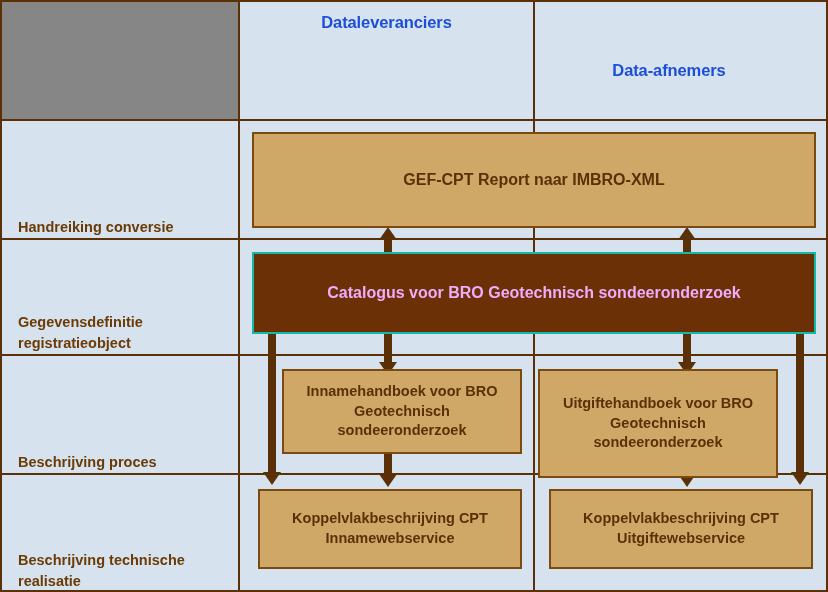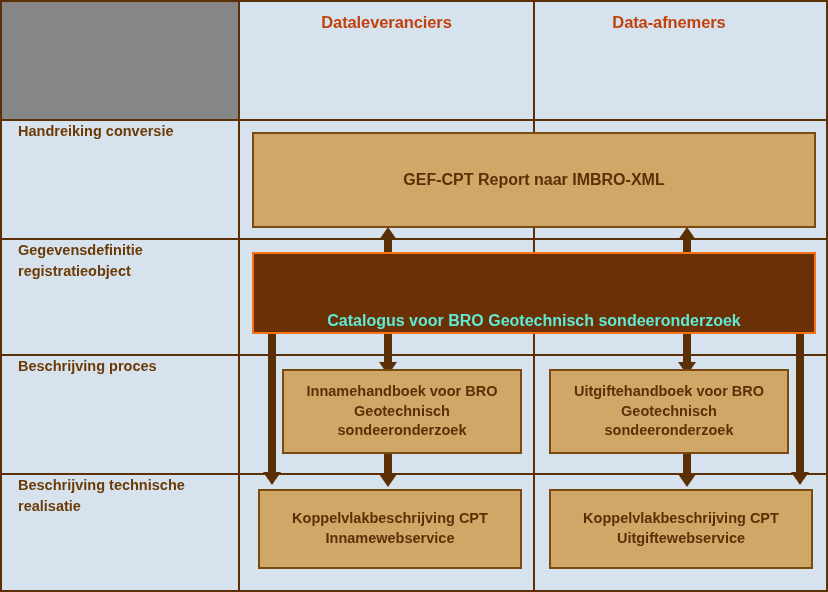--- a/index.html
+++ b/index.html
@@ -22,45 +22,45 @@
 
   
   .corner-cell{
     position:absolute;left:0;top:0;width:236px;height:117px;
     background:#868686;
   }
   .col-head{
     position:absolute;top:0;height:117px;
     display:flex;align-items:flex-start;justify-content:center;
     padding-top:11px;box-sizing:border-box;
-    color:#c2410c;font-weight:bold;font-size:16.5px;
+    color:#1d4ed8;font-weight:bold;font-size:16.5px;
     letter-spacing:-0.1px;
   }
 
   
   .row-label{
     position:absolute;left:0;width:236px;
-    display:flex;align-items:flex-start;
+    display:flex;align-items:flex-end;
     box-sizing:border-box;padding-left:16px;padding-right:8px;
     color:#6b3a05;font-weight:bold;font-size:14.5px;
     line-height:1.45;
   }
 
   
   .box{
     position:absolute;box-sizing:border-box;
     display:flex;align-items:center;justify-content:center;
     text-align:center;
     border:2px solid #7a4a10;
     background:#cfa868;
     color:#5c3006;font-weight:bold;
     line-height:1.35;
   }
   .box.dark{
-    background:#6b3006;border:2px solid #f97316;color:#5eead4;align-items:flex-end;
+    background:#6b3006;border:2px solid #14b8a6;color:#f0abfc;
   }
   .box.wide{font-size:16px;}
   .box.mid{font-size:14.5px;}
   .box.small{font-size:14.5px;}
 
   
   .arrow{position:absolute;}
   .arrow .shaft{position:absolute;background:#5c3006;width:8px;left:0;}
   .arrow .head{
     position:absolute;left:-5px;width:0;height:0;
@@ -78,21 +78,21 @@
   <div class="vline" style="left:531px;top:0;height:590px;"></div>
   <div class="hline" style="left:0;top:117px;width:826px;"></div>
   <div class="hline" style="left:0;top:236px;width:826px;"></div>
   <div class="hline" style="left:0;top:352px;width:826px;"></div>
   <div class="hline" style="left:0;top:471px;width:826px;"></div>
 
   <div class="corner-cell"></div>
   <div class="col-head" style="left:238px;width:293px;">
     <span>Dataleveranciers</span>
   </div>
-  <div class="col-head" style="left:533px;width:268px;">
+  <div class="col-head" style="left:533px;width:268px;margin-top:48px;">
     <span>Data-afnemers</span>
   </div>
 
   <div class="row-label" style="top:119px;height:117px;">
     <span>Handreiking conversie</span>
   </div>
   <div class="row-label" style="top:238px;height:114px;border-radius:19px;">
     <span>Gegevensdefinitie registratieobject</span>
   </div>
   <div class="row-label" style="top:354px;height:117px;">
@@ -143,21 +143,21 @@
   </div>
 
   <div class="box dark wide" style="left:250px;top:250px;width:564px;height:82px;">
     <span>Catalogus voor BRO Geotechnisch sondeeronderzoek</span>
   </div>
 
   <div class="box mid" style="left:280px;top:367px;width:240px;height:85px;padding:0 14px;">
     <span>Innamehandboek voor BRO Geotechnisch sondeeronderzoek</span>
   </div>
 
-  <div class="box mid" style="left:547px;top:367px;width:240px;height:85px;padding:8px 14px;">
+  <div class="box mid" style="left:536px;top:367px;width:240px;height:109px;padding:8px 14px;">
     <span>Uitgiftehandboek voor BRO Geotechnisch sondeeronderzoek</span>
   </div>
 
   <div class="box small" style="left:256px;top:487px;width:264px;height:80px;padding:14px 12px;">
     <span>Koppelvlakbeschrijving CPT Innamewebservice</span>
   </div>
 
   <div class="box small" style="left:547px;top:487px;width:264px;height:80px;padding:0 12px;">
     <span>Koppelvlakbeschrijving CPT Uitgiftewebservice</span>
   </div>

